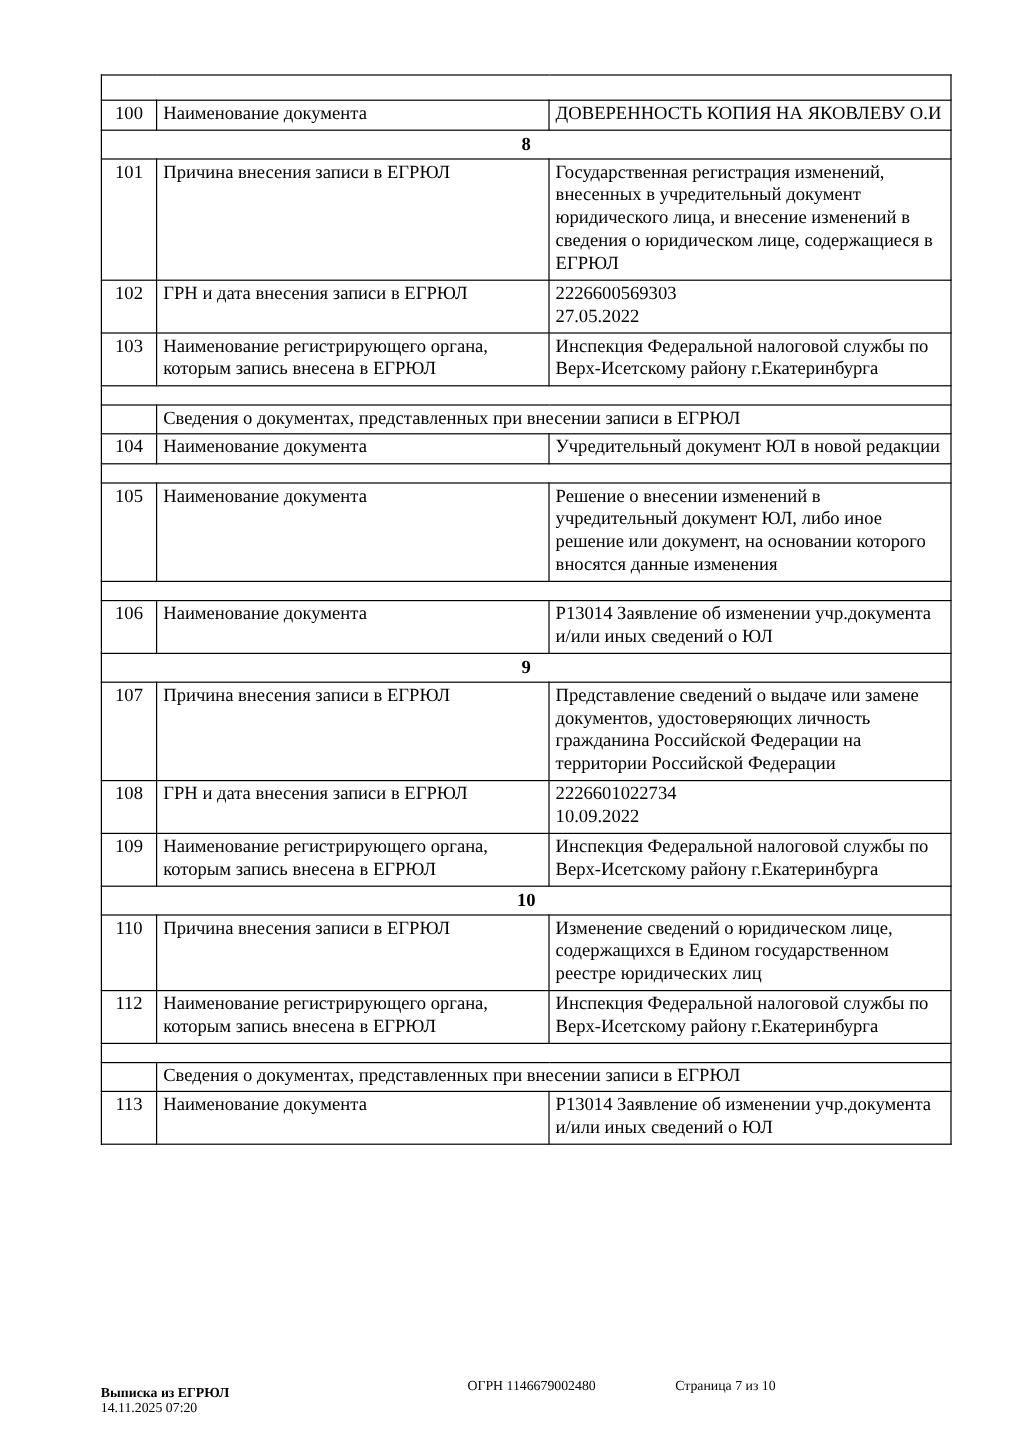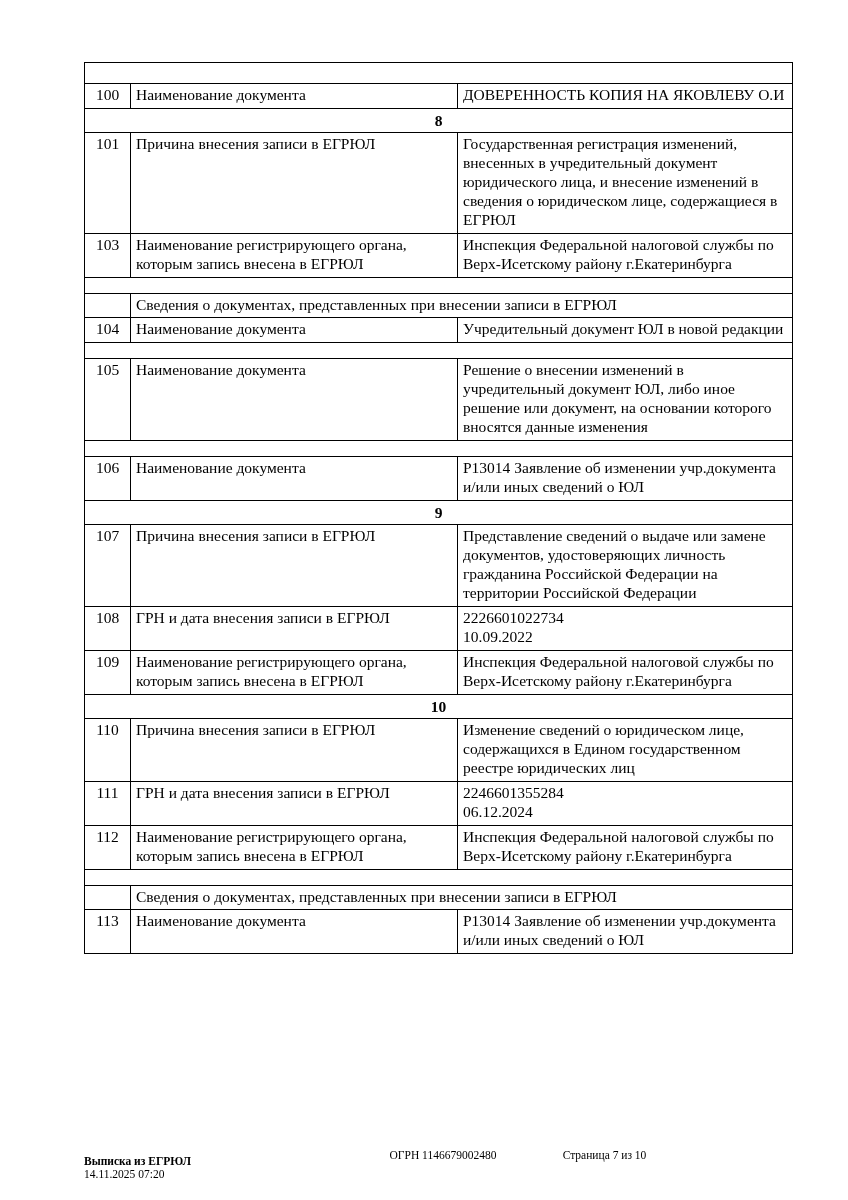--- a/index.html
+++ b/index.html
@@ -79,20 +79,26 @@
         </tr>
         <tr class="section">
           <td colspan="3">8</td>
         </tr>
         <tr class="data">
           <td class="num">101</td>
           <td class="label">Причина внесения записи в ЕГРЮЛ</td>
           <td class="value">Государственная регистрация изменений, внесенных в учредительный документ юридического лица, и внесение изменений в сведения о юридическом лице, содержащиеся в ЕГРЮЛ</td>
         </tr>
         <tr class="data">
+          <td class="num">102</td>
+          <td class="label">ГРН и дата внесения записи в ЕГРЮЛ</td>
+          <td class="value">2226600569303
+27.05.2022</td>
+        </tr>
+        <tr class="data">
           <td class="num">103</td>
           <td class="label">Наименование регистрирующего органа, которым запись внесена в ЕГРЮЛ</td>
           <td class="value">Инспекция Федеральной налоговой службы по Верх-Исетскому району г.Екатеринбурга</td>
         </tr>
         <tr class="spacer">
           <td colspan="3"></td>
         </tr>
         <tr class="subheader">
           <td class="num"></td>
           <td class="subhead-text" colspan="2">Сведения о документах, представленных при внесении записи в ЕГРЮЛ</td>
@@ -139,26 +145,20 @@
         </tr>
         <tr class="section">
           <td colspan="3">10</td>
         </tr>
         <tr class="data">
           <td class="num">110</td>
           <td class="label">Причина внесения записи в ЕГРЮЛ</td>
           <td class="value">Изменение сведений о юридическом лице, содержащихся в Едином государственном реестре юридических лиц</td>
         </tr>
         <tr class="data">
-          <td class="num">111</td>
-          <td class="label">ГРН и дата внесения записи в ЕГРЮЛ</td>
-          <td class="value">2246601355284
-06.12.2024</td>
-        </tr>
-        <tr class="data">
           <td class="num">112</td>
           <td class="label">Наименование регистрирующего органа, которым запись внесена в ЕГРЮЛ</td>
           <td class="value">Инспекция Федеральной налоговой службы по Верх-Исетскому району г.Екатеринбурга</td>
         </tr>
         <tr class="spacer">
           <td colspan="3"></td>
         </tr>
         <tr class="subheader">
           <td class="num"></td>
           <td class="subhead-text" colspan="2">Сведения о документах, представленных при внесении записи в ЕГРЮЛ</td>

